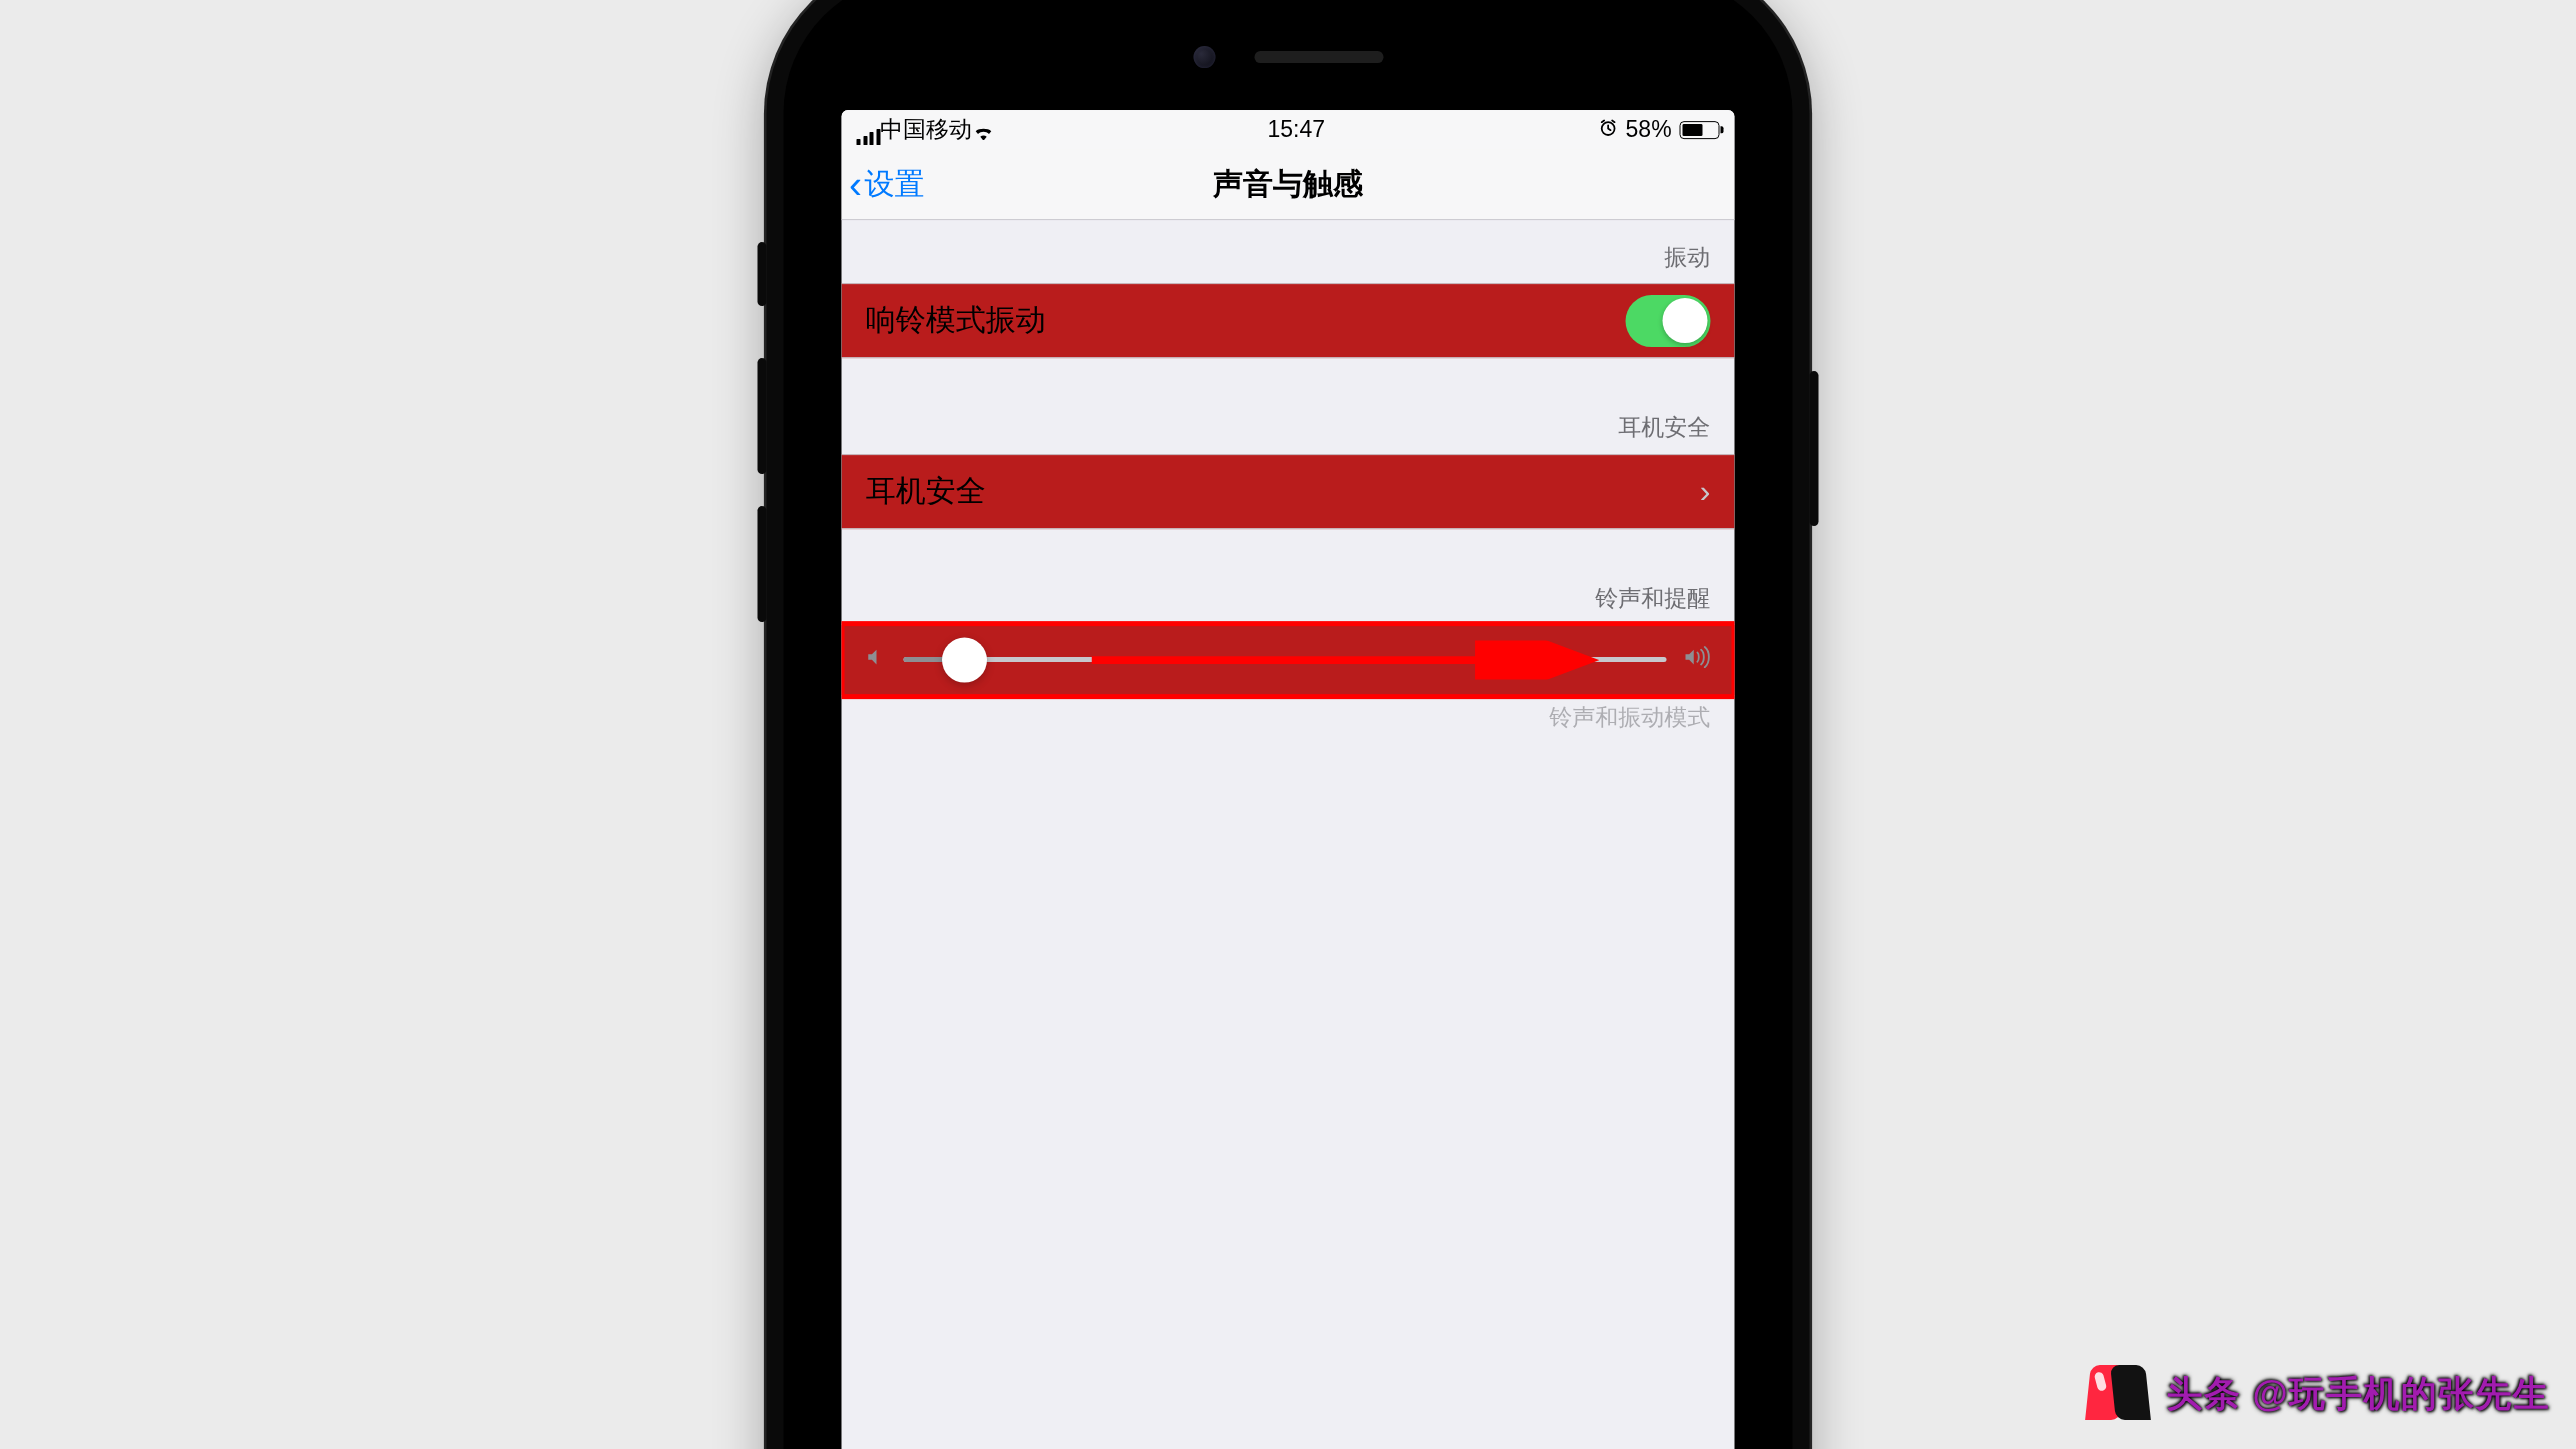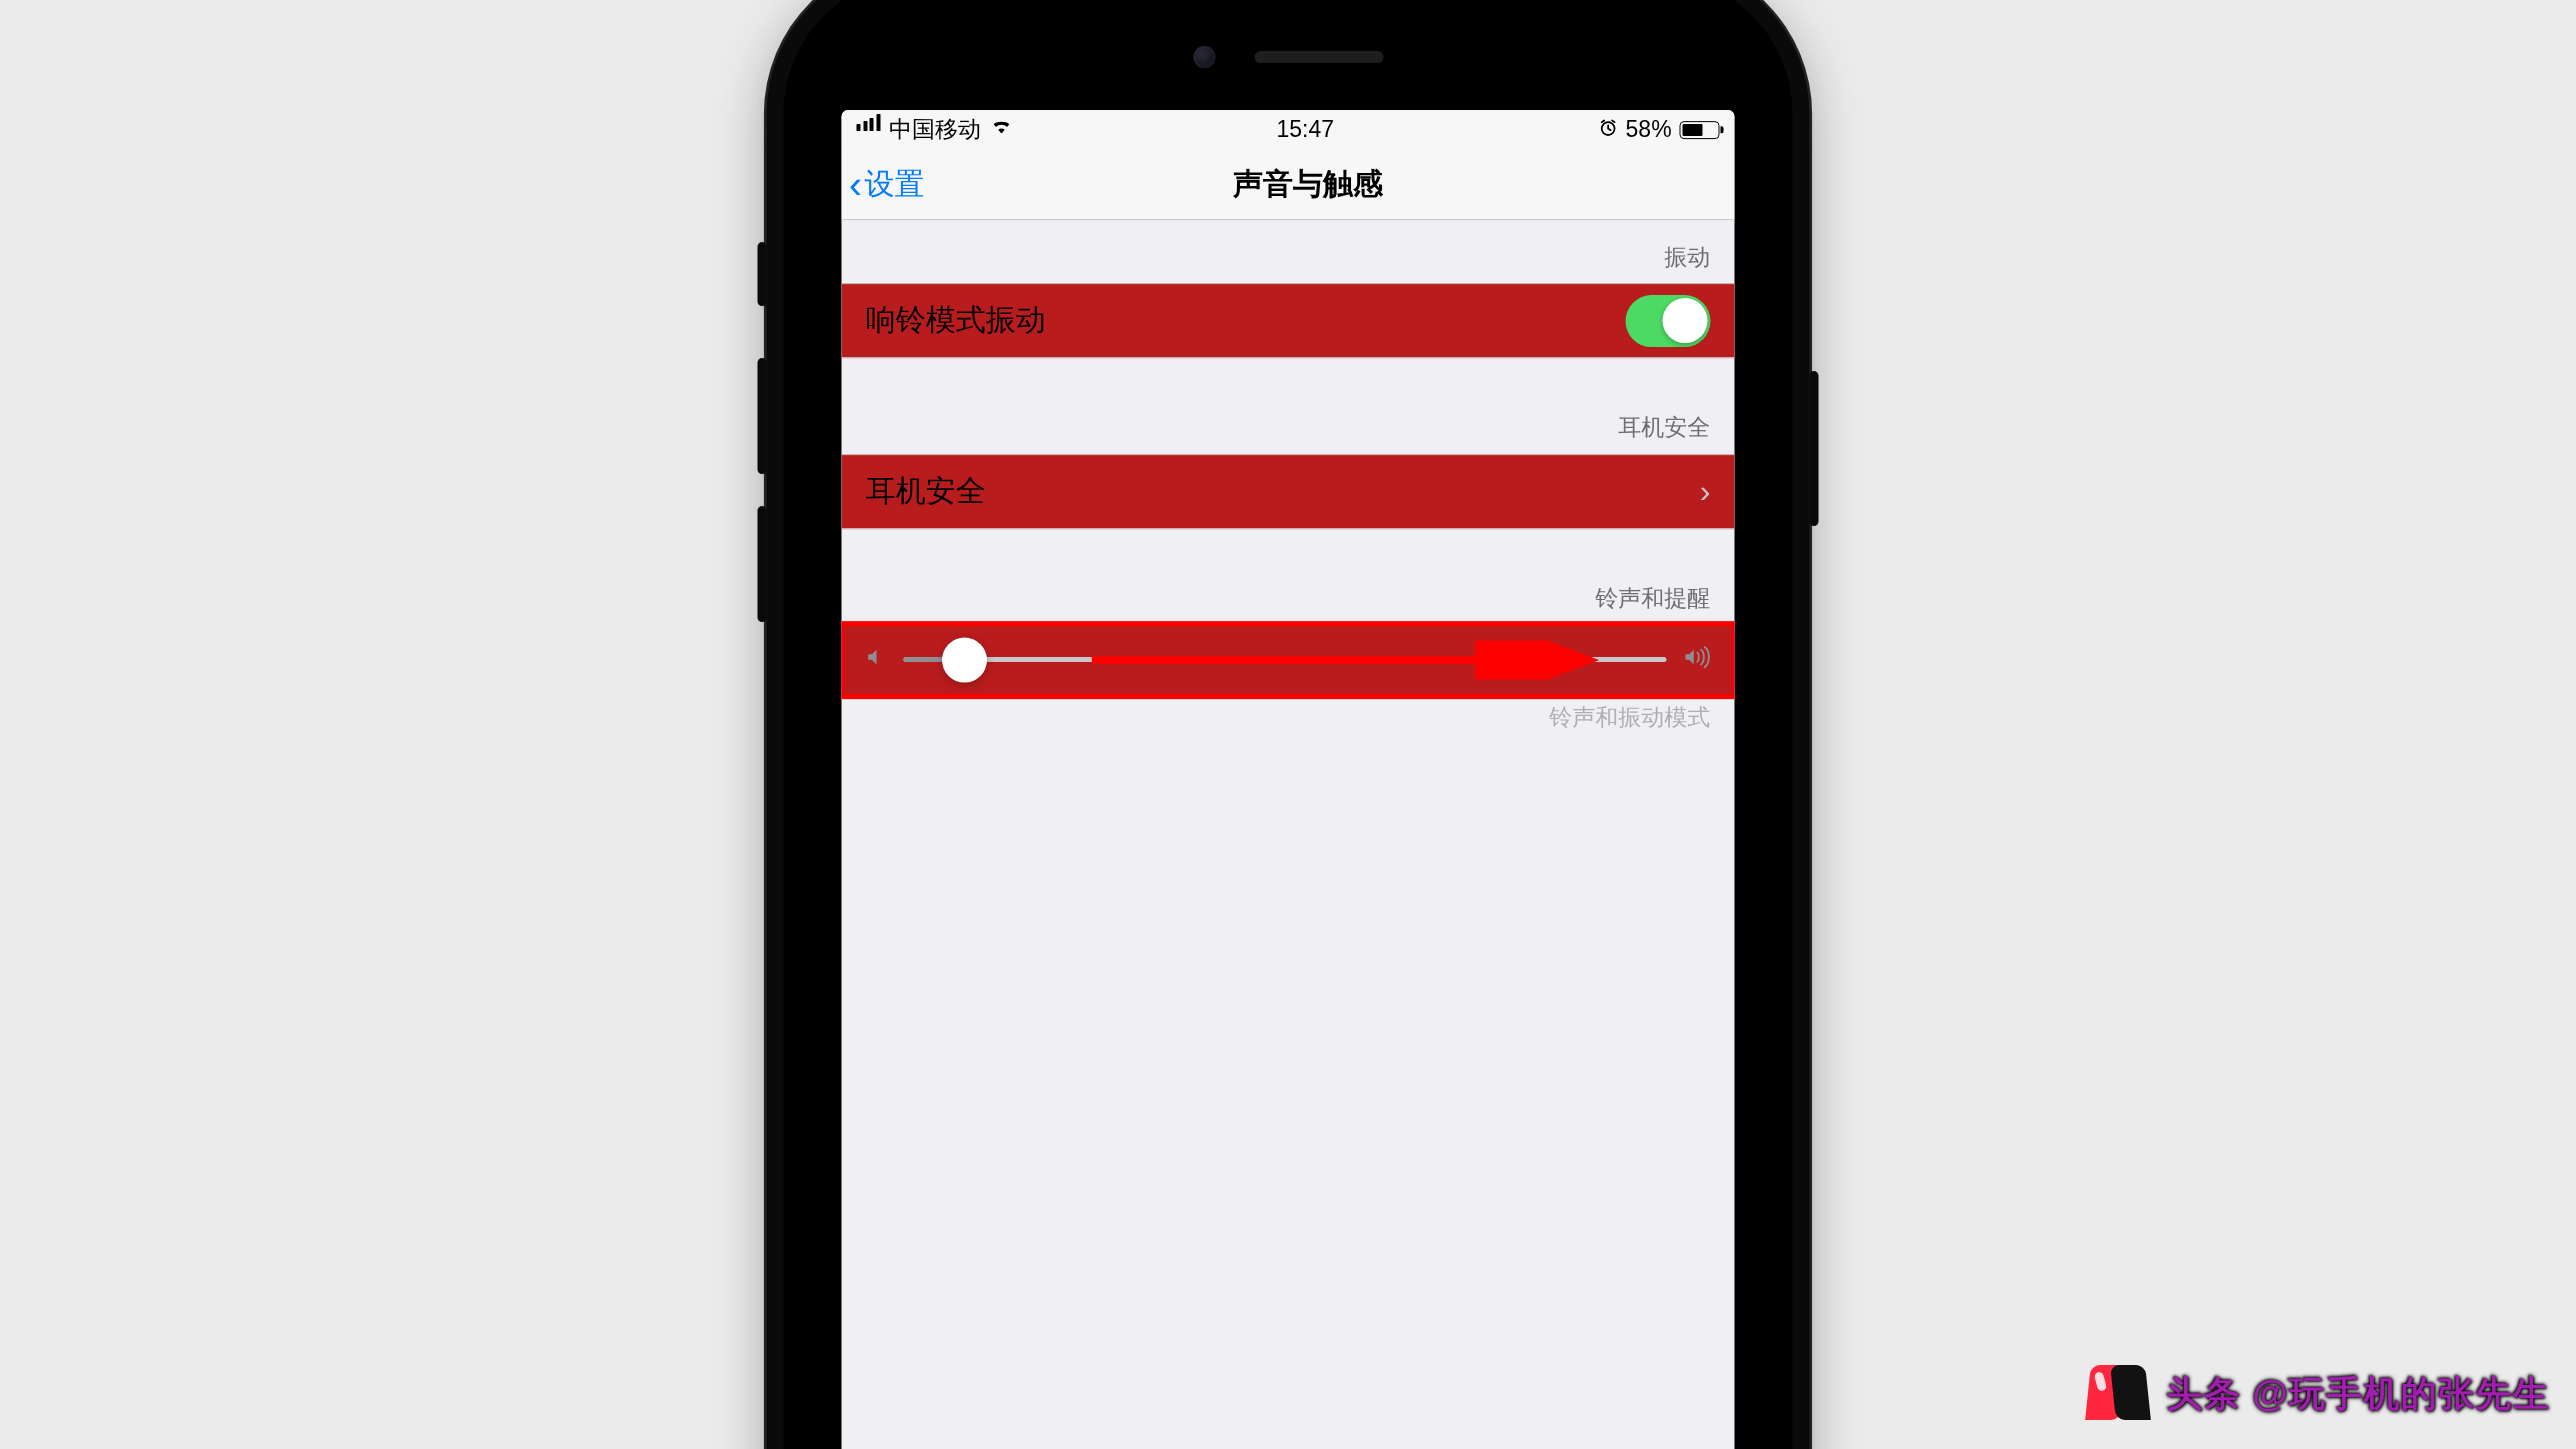--- a/index.html
+++ b/index.html
@@ -74,21 +74,21 @@
       height: 39px;
       background: #f7f7f8;
       display: flex;
       align-items: center;
       justify-content: space-between;
       padding: 0 15.5px;
       font-size: 23px;
       font-weight: 500;
       color: #000;
     }
-    .status-left { display: flex; align-items: flex-start; gap: 9px; }
+    .status-left { display: flex; align-items: flex-end; }
     .signal-bars { display: flex; align-items: flex-end; gap: 2.6px; height: 16.7px; }
     .signal-bars span { width: 3.9px; background: #000; border-radius: 0.6px; }
     .signal-bars span:nth-child(1){height:6.4px}
     .signal-bars span:nth-child(2){height:9.7px}
     .signal-bars span:nth-child(3){height:13px}
     .signal-bars span:nth-child(4){height:16.7px}
     .wifi-icon { font-size: 20.6px; }
     .status-right { display: flex; align-items: center; gap: 7.7px; }
     .battery-icon {
       width: 40px; height: 18px; border: 1.9px solid #000; border-radius: 4.5px;
@@ -119,21 +119,20 @@
       margin-right: 2.6px;
       line-height: 1;
     }
     .nav-title {
       position: absolute;
       left: 50%;
       transform: translateX(-50%);
       font-size: 30px;
       font-weight: 600;
       color: #000;
-      margin-left: 20px;
     }
     .section-header {
       font-size: 23px;
       color: #6d6d72;
       padding: 22px 24.5px 10.3px 24.5px;
       text-align: right;
     }
     .section-footer {
       font-size: 22px;
       color: #6d6d72;

